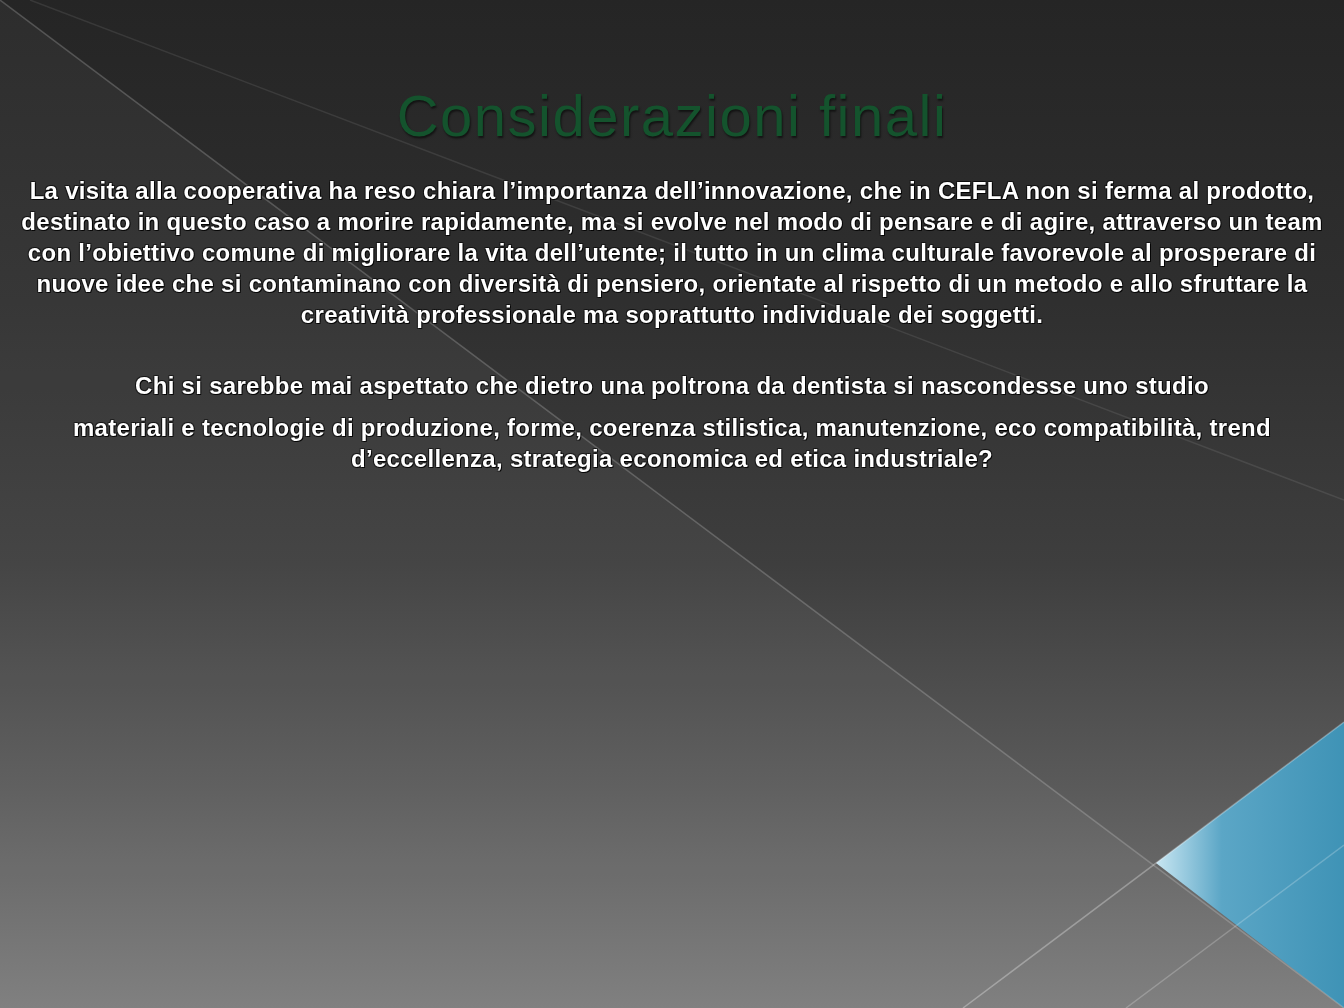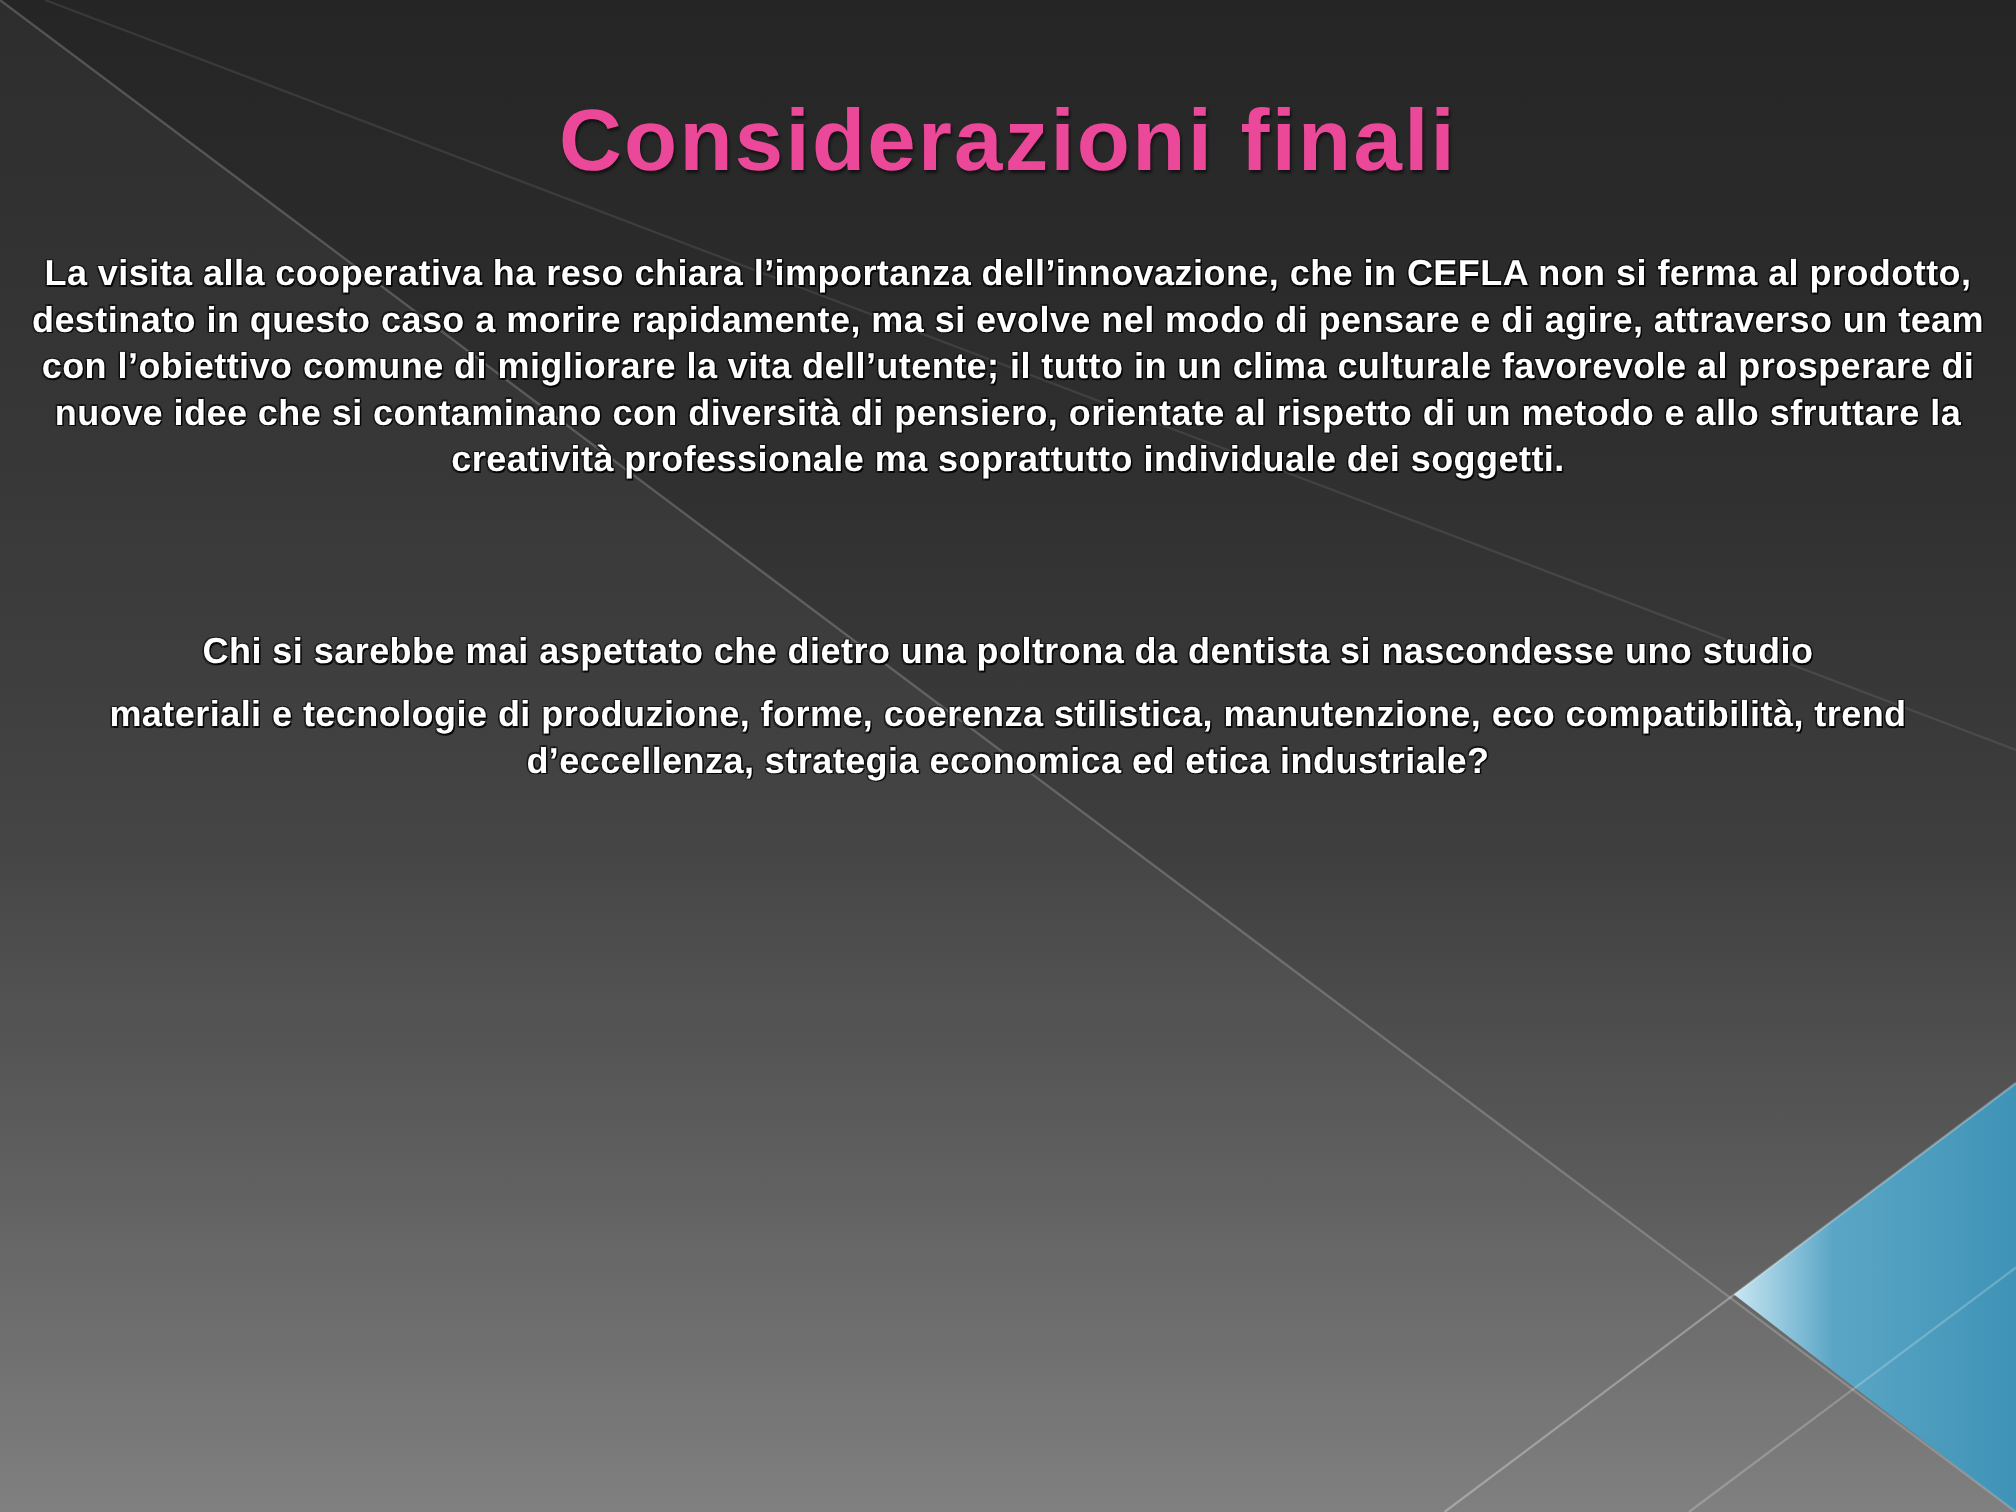--- a/index.html
+++ b/index.html
@@ -22,45 +22,45 @@
     z-index: 0;
   }
   .content {
     position: relative;
     z-index: 1;
     width: 100%;
     height: 100%;
   }
   .slide-title {
     margin: 0;
-    padding-top: 60px;
+    padding-top: 82px;
     text-align: center;
     font-size: 58px;
-    font-weight: 700;
+    font-weight: 400;
     letter-spacing: 1.5px;
-    color: #ec4899;
+    color: #14532d;
     text-shadow: 1px 2px 2px rgba(0,0,0,0.55);
   }
   .body-text {
     margin: 0;
     padding: 0 20px;
     text-align: center;
     color: #ffffff;
     font-weight: 700;
     font-size: 24px;
     line-height: 31px;
     letter-spacing: 0.3px;
     text-shadow:
       1px 1px 0 rgba(0,0,0,0.85),
       -1px -1px 0 rgba(0,0,0,0.45),
       1px -1px 0 rgba(0,0,0,0.45),
       -1px 1px 0 rgba(0,0,0,0.45);
   }
-  .p1 { margin-top: 40px; }
-  .p2a { margin-top: 97px; }
+  .p1 { margin-top: 26px; }
+  .p2a { margin-top: 40px; }
   .p2b {
     margin-top: 8px;
     text-shadow:
       1px 1px 0 rgba(0,0,0,0.85),
       -1px -1px 0 rgba(0,0,0,0.45),
       1px -1px 0 rgba(0,0,0,0.45),
       -1px 1px 0 rgba(0,0,0,0.45),
       3px 4px 3px rgba(0,0,0,0.9);
   }
   .p3 { margin-top: 11px; }

